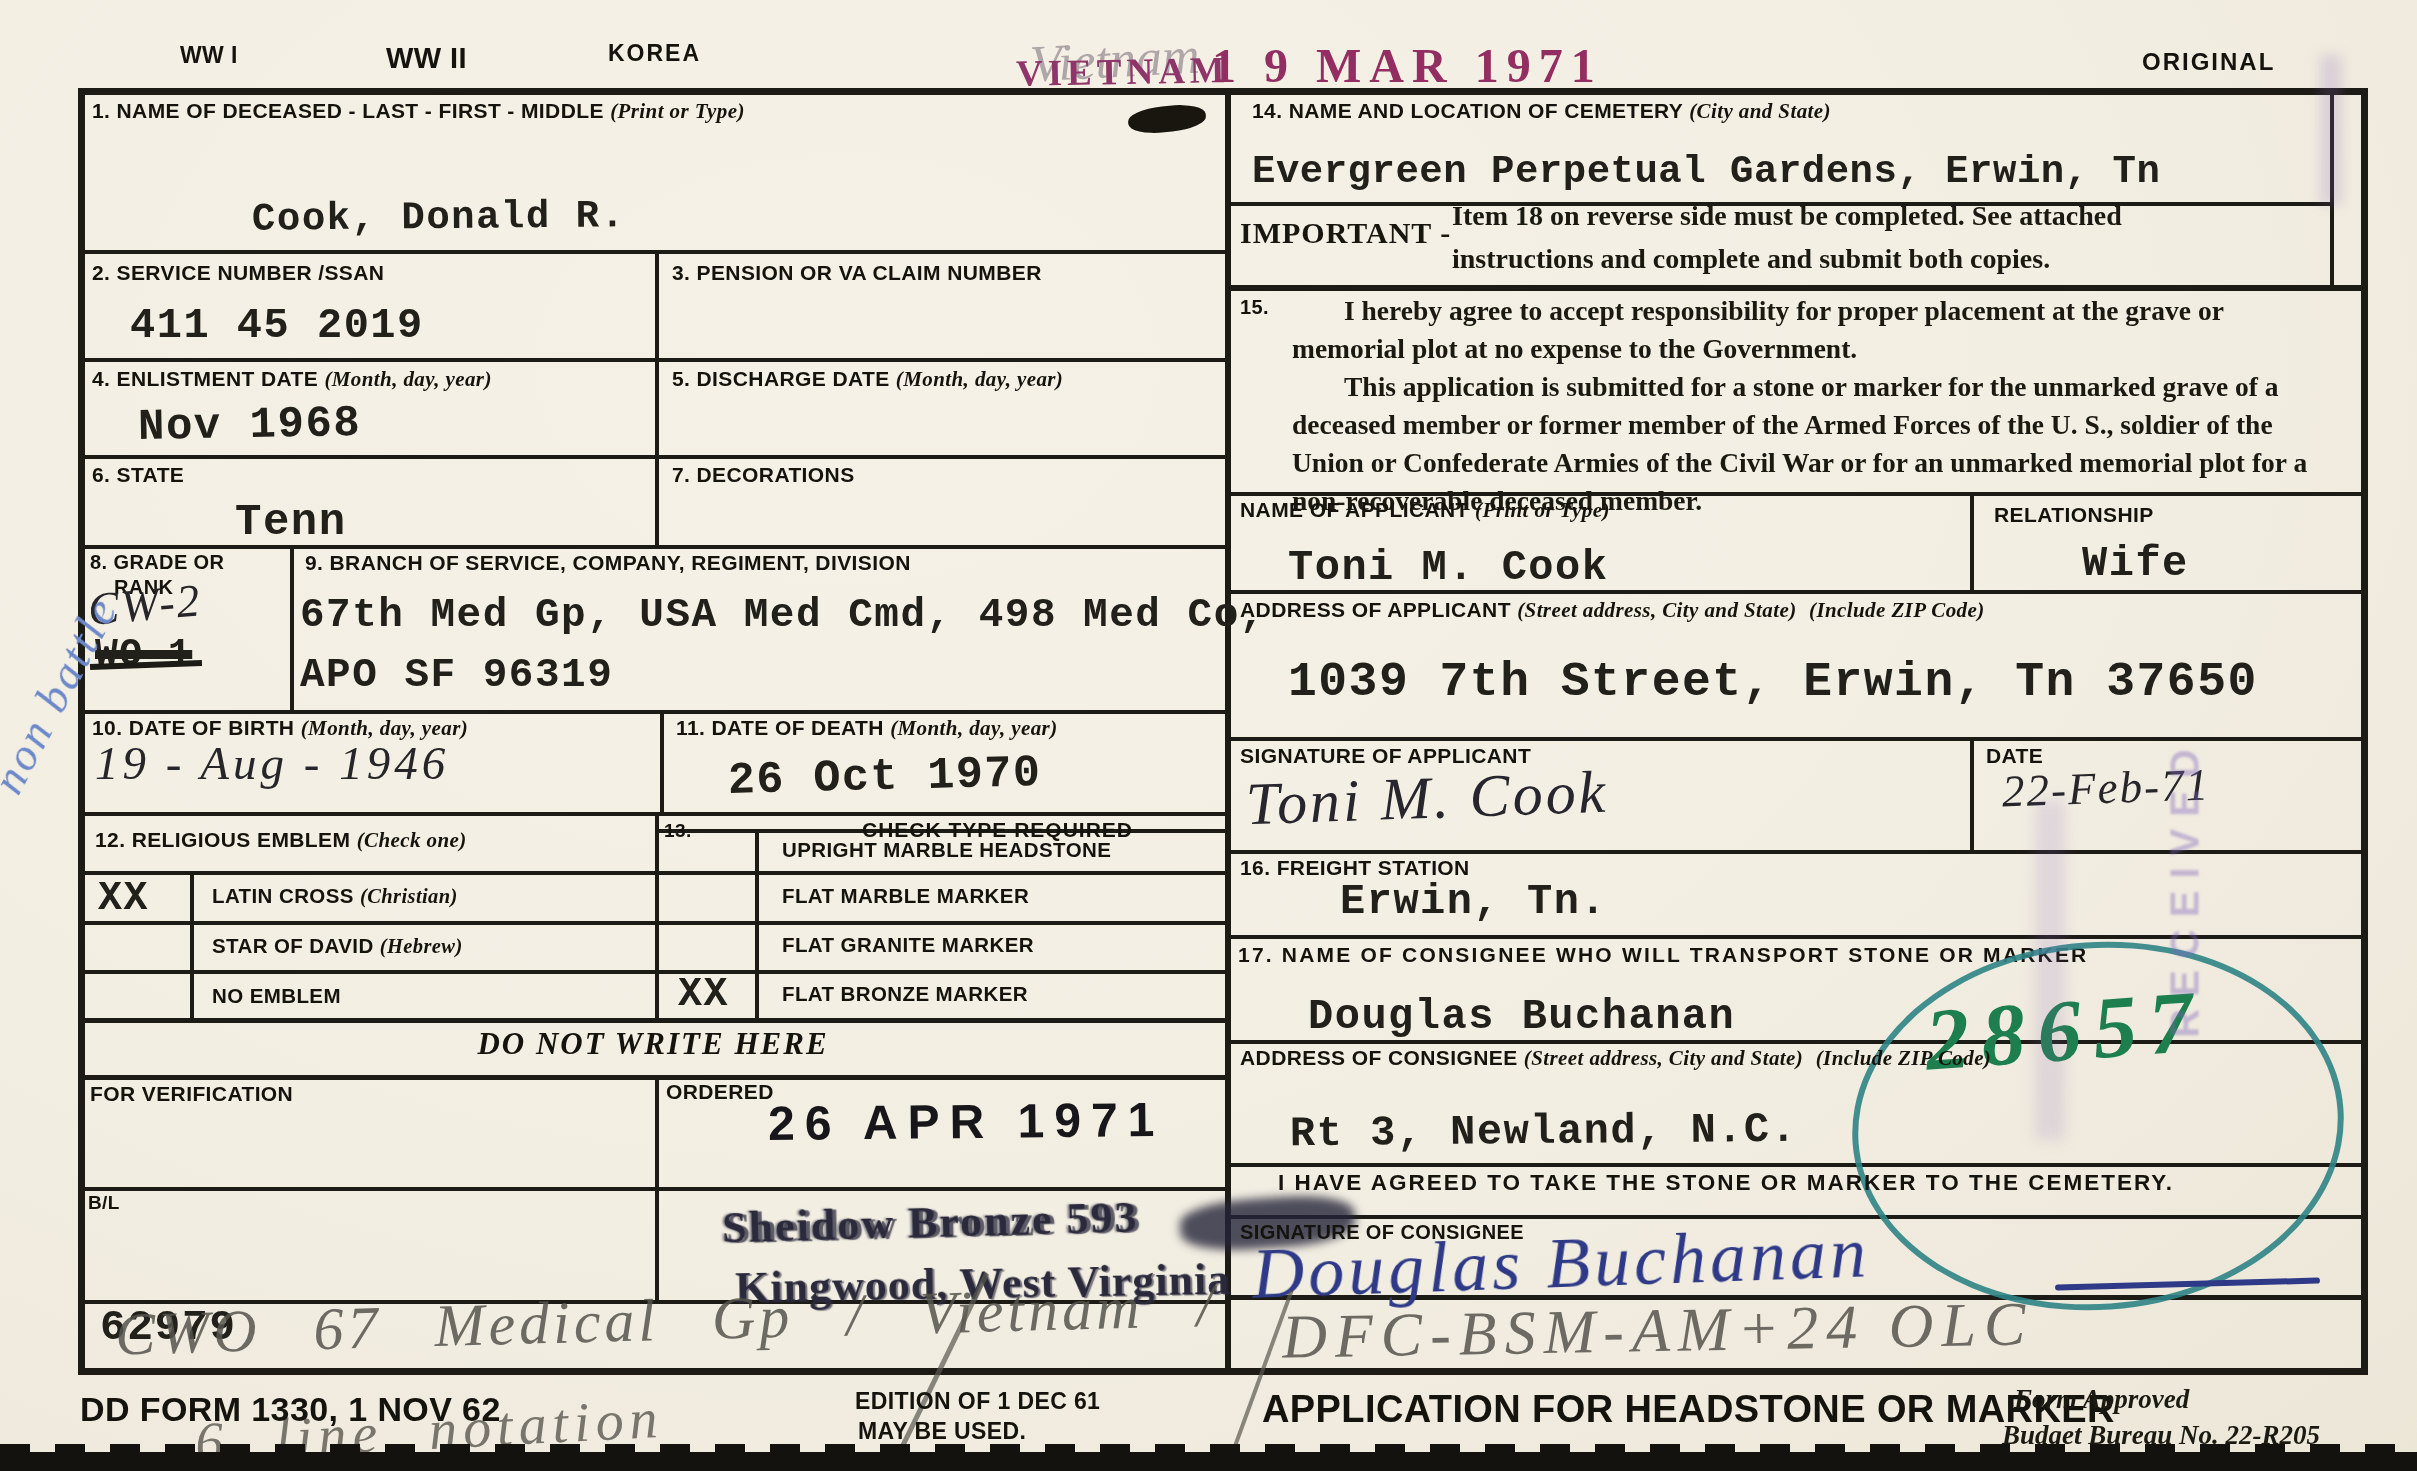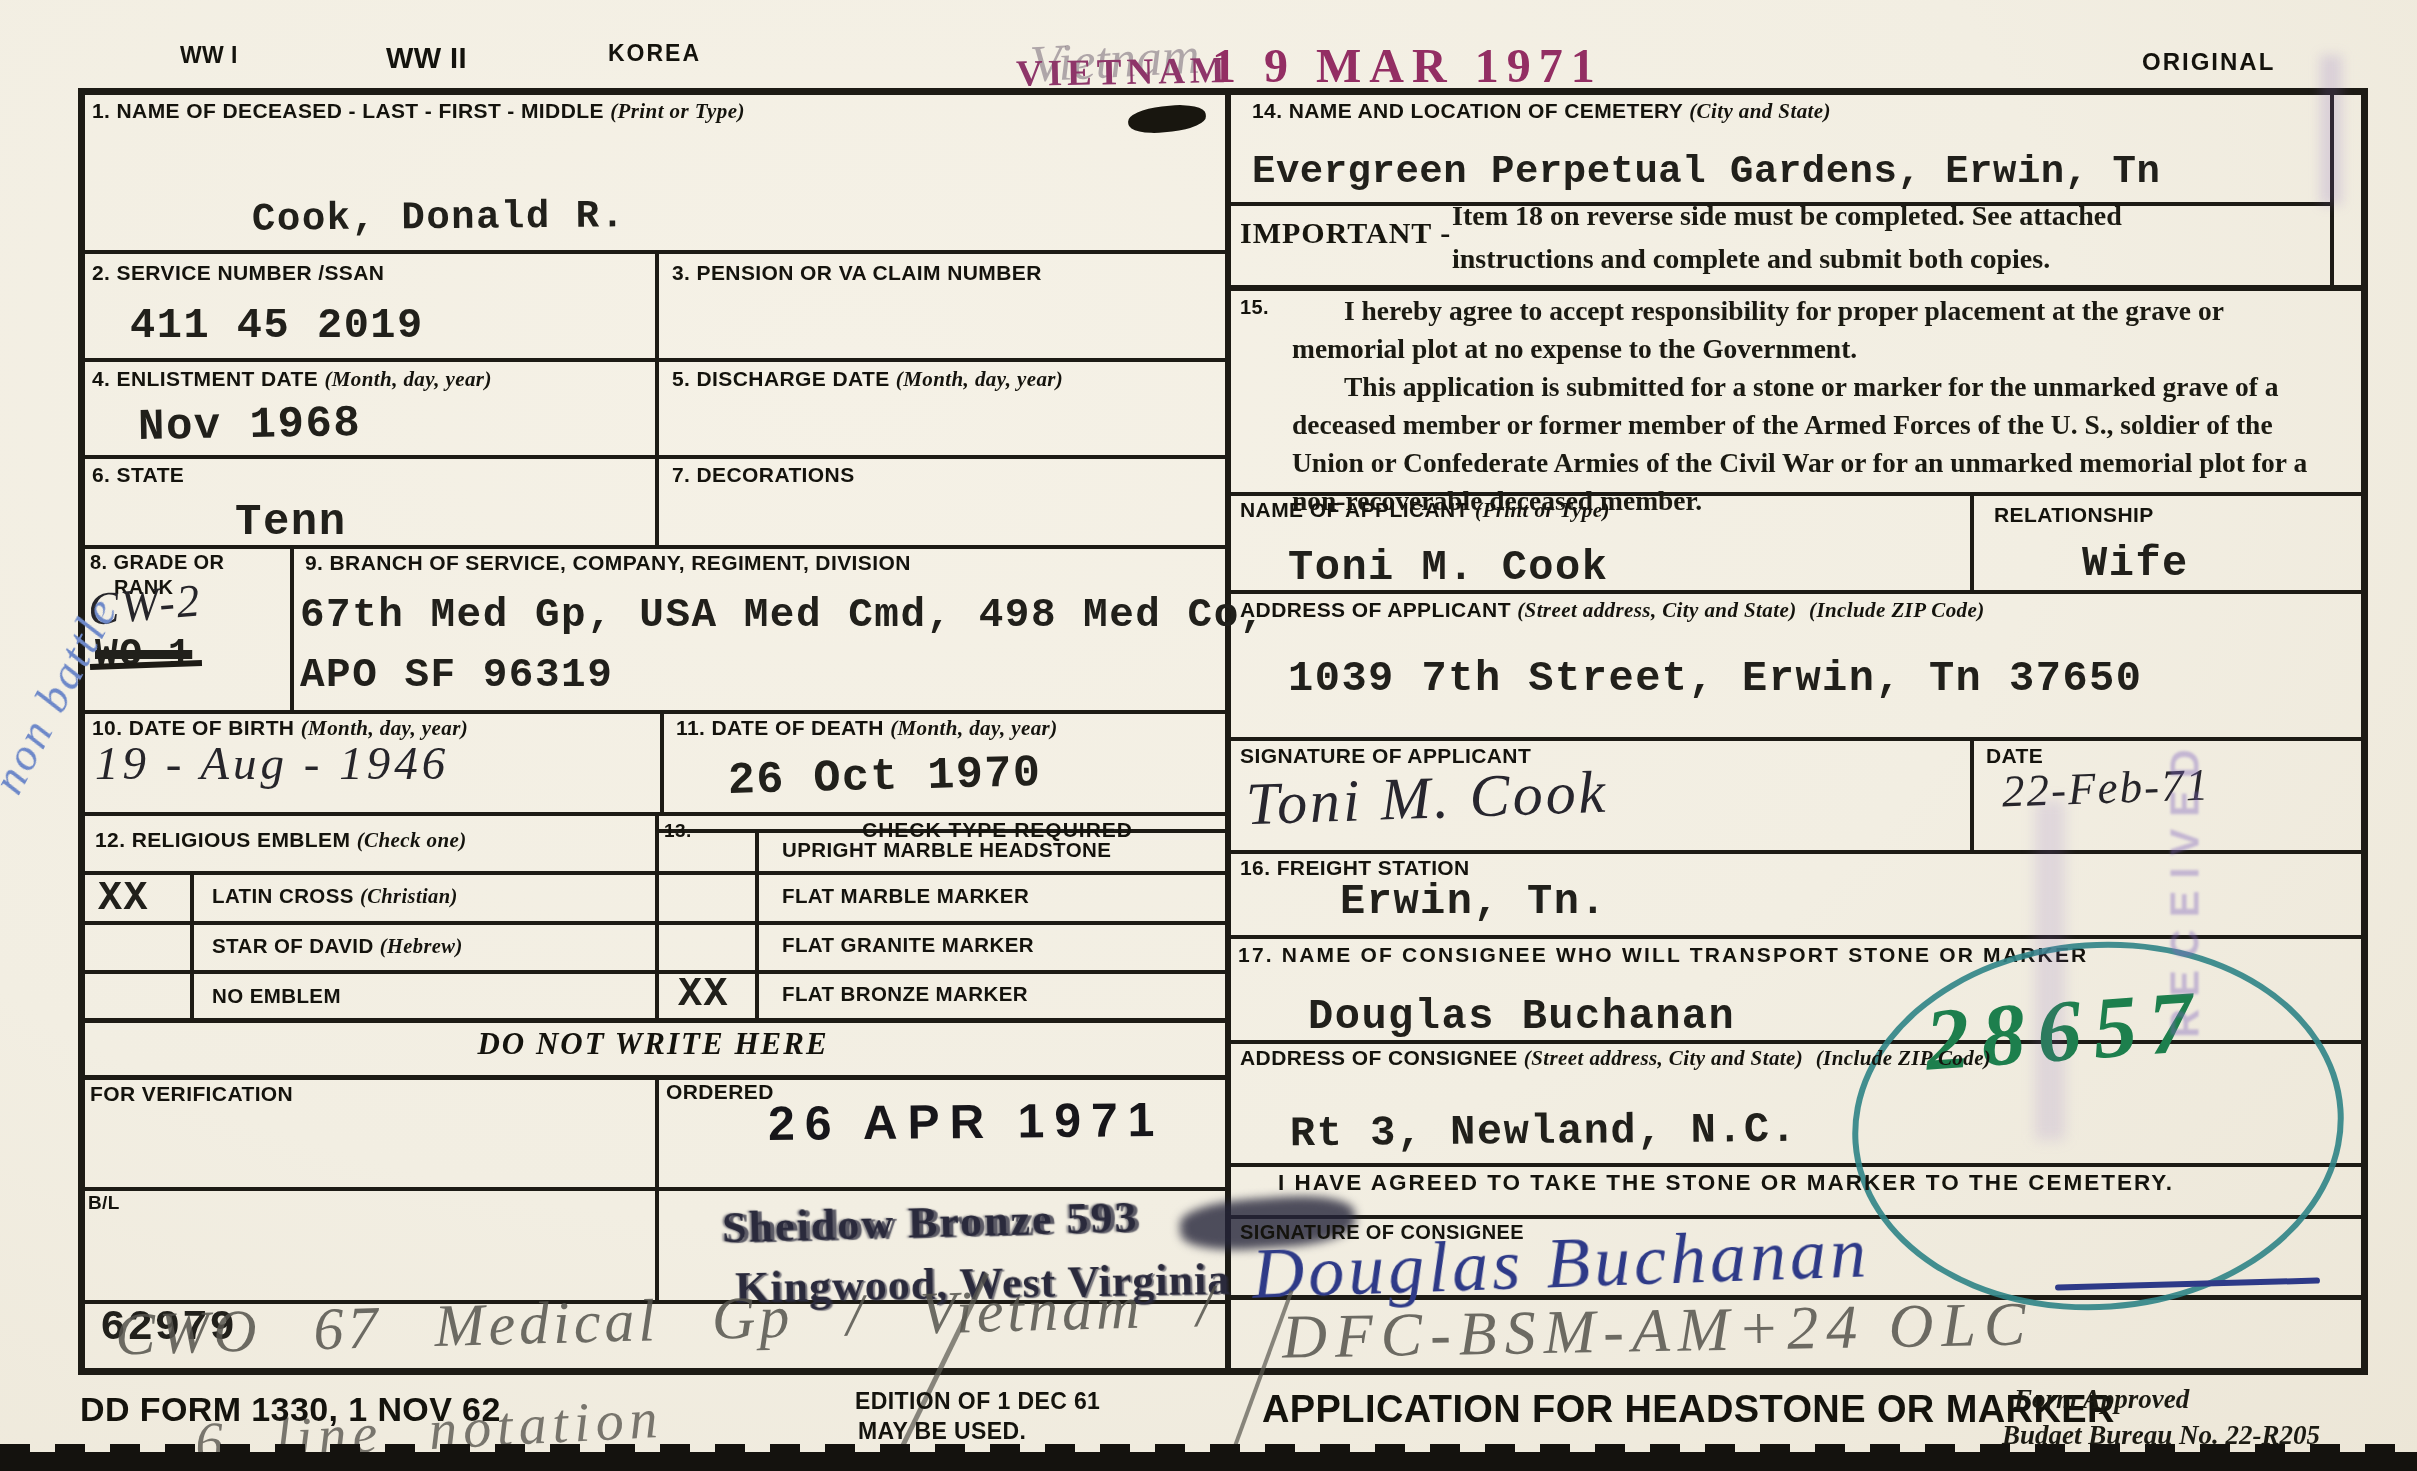--- a/index.html
+++ b/index.html
@@ -148,21 +148,21 @@
     <p class="para">I hereby agree to accept responsibility for proper placement at the grave or memorial plot at no expense to the Government.</p>
     <p class="para">This application is submitted for a stone or marker for the unmarked grave of a deceased member or former member of the Armed Forces of the U. S., soldier of the Union or Confederate Armies of the Civil War or for an unmarked memorial plot for a non-recoverable deceased member.</p>
   </div>
 
   <span class="l" style="left:1240px;top:498px;"><span>NAME OF APPLICANT</span> <i>(Print or Type)</i></span>
   <span class="l" style="left:1994px;top:503px;">RELATIONSHIP</span>
   <span class="mono" style="left:1288px;top:544px;font-size:42px;">Toni M. Cook</span>
   <span class="mono" style="left:2082px;top:540px;font-size:42px;">Wife</span>
 
   <span class="l" style="left:1240px;top:598px;"><span>ADDRESS OF APPLICANT</span> <i>(Street address, City and State)</i>&nbsp; <i>(Include ZIP Code)</i></span>
-  <span class="mono" style="left:1288px;top:655px;font-size:42px;">1039 7th Street, Erwin, Tn  37650</span>
+  <span class="mono" style="left:1288px;top:655px;font-size:48px;">1039 7th Street, Erwin, Tn  37650</span>
 
   <span class="l" style="left:1240px;top:744px;">SIGNATURE OF APPLICANT</span>
   <span class="hand" style="left:1246px;top:764px;font-size:60px;letter-spacing:3px;transform:rotate(-2deg);color:#27262e;">Toni M. Cook</span>
   <span class="l" style="left:1986px;top:744px;">DATE</span>
   <span class="hand" style="left:2002px;top:762px;font-size:45px;letter-spacing:2px;transform:rotate(-2deg);">22-Feb-71</span>
 
   <span class="l" style="left:1240px;top:856px;">16. FREIGHT STATION</span>
   <span class="mono" style="left:1328px;top:878px;font-size:42px;margin-left:12px;">Erwin, Tn.</span>
 
   <span class="l" style="left:1238px;top:943px;letter-spacing:2.2px;">17. NAME OF CONSIGNEE WHO WILL TRANSPORT STONE OR MARKER</span>

